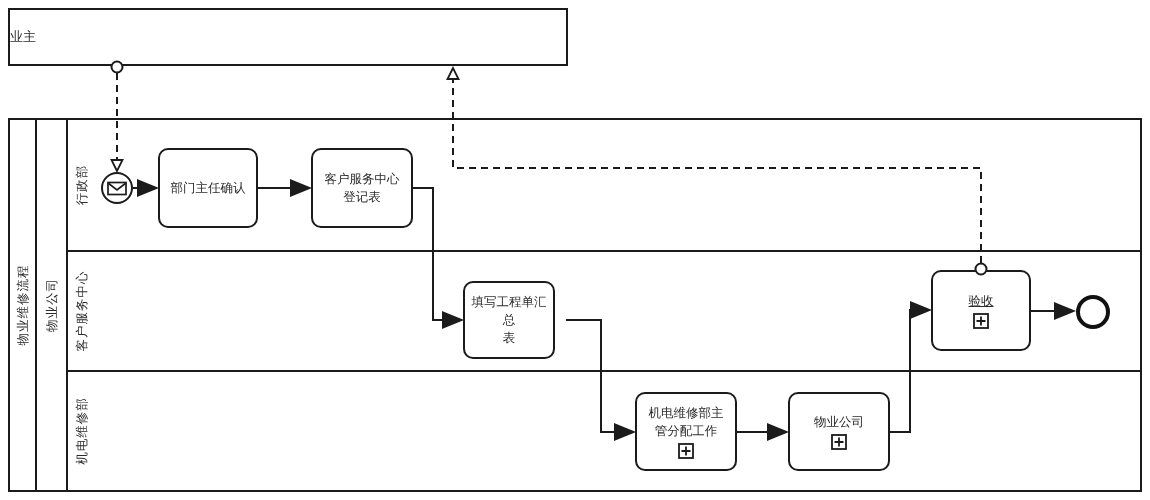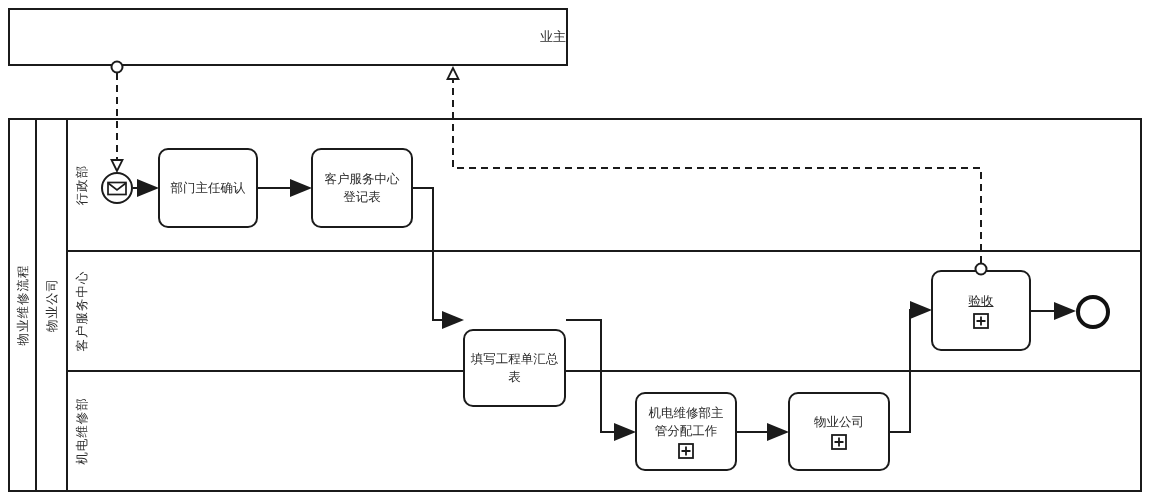--- a/index.html
+++ b/index.html
@@ -5,21 +5,21 @@
   html, body { margin:0; padding:0; background:#ffffff; }
   .canvas {
     position:relative; width:1150px; height:500px; background:#ffffff;
     font-family:"Liberation Sans", sans-serif; color:#2b2b2b; overflow:hidden;
   }
   * { box-sizing:border-box; }
 
   
   .pool-top {
     position:absolute; left:8px; top:8px; width:560px; height:58px;
-    border:2px solid #1b1b1b; display:flex; align-items:center; justify-content:flex-end;
+    border:2px solid #1b1b1b; display:flex; align-items:center; justify-content:flex-start;
     font-size:13px; background:#ffffff;
   }
   .pool-main {
     position:absolute; left:8px; top:118px; width:1134px; height:374px;
     border:2px solid #1b1b1b; display:flex; background:#ffffff;
   }
   .pool-col { position:relative; border-right:2px solid #1b1b1b; height:100%; }
   .pool-col.c1 { width:27px; }
   .pool-col.c2 { width:31px; }
   .vlabel {
@@ -98,21 +98,21 @@
 
   <div class="task" style="left:158px; top:148px; width:100px; height:80px;justify-content:center;">
     <span class="task-label">部门主任确认</span>
   </div>
 
   <div class="task" style="left:311px; top:148px; width:102px; height:80px;">
     <span class="task-label">客户服务中心
 登记表</span>
   </div>
 
-  <div class="task" style="left:463px; top:281px; width:103px; height:78px;margin-top:48px;">
+  <div class="task" style="left:463px; top:281px; width:92px; height:78px;">
     <span class="task-label">填写工程单汇总
 表</span>
   </div>
 
   <div class="task" style="left:635px; top:392px; width:102px; height:79px;">
     <span class="task-label">机电维修部主
 管分配工作</span>
     <svg class="sub-marker" width="16" height="16" viewBox="0 0 16 16">
       <rect x="1" y="1" width="14" height="14" fill="#ffffff" stroke="#1b1b1b" stroke-width="1.8"></rect>
       <path d="M8,3.5 V12.5 M3.5,8 H12.5" stroke="#1b1b1b" stroke-width="1.8"></path>

